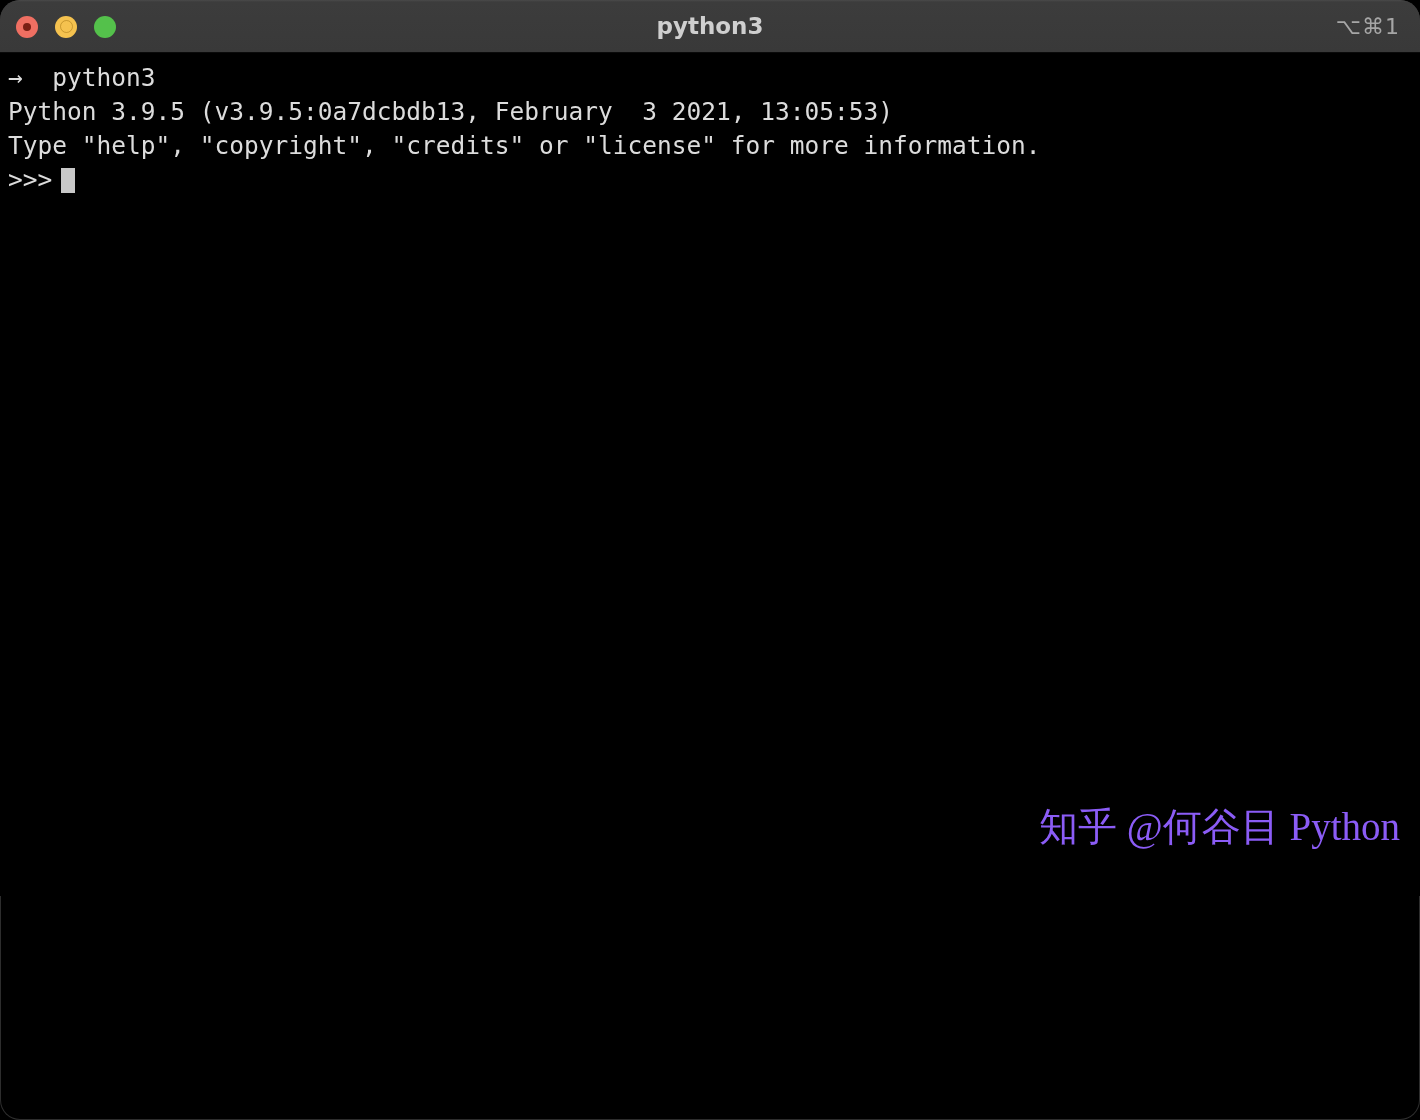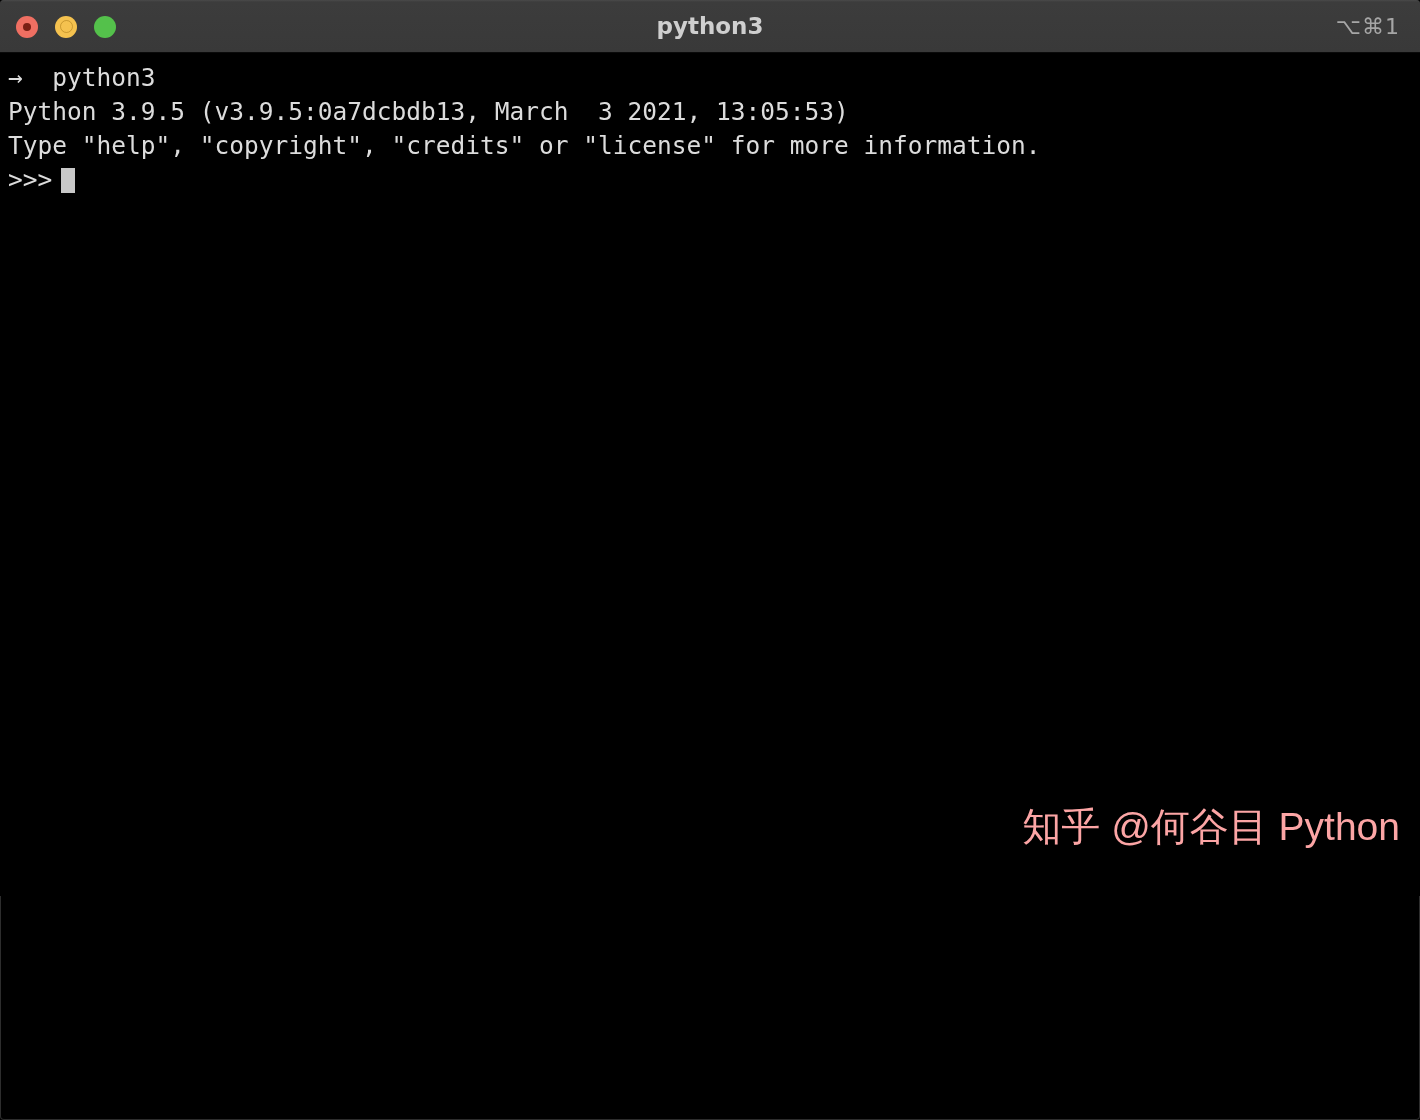--- a/index.html
+++ b/index.html
@@ -14,21 +14,21 @@
     font-family: "DejaVu Sans Mono", monospace;
   }
 
   
   #terminal-window {
     position: absolute;
     left: 0;
     top: 0;
     width: 1420px;
     height: 1120px;
-    border-radius: 4px;
+    border-radius: 20px;
     overflow: hidden;
     background: #000000;
     box-shadow: 0 0 0 1px rgba(150,150,150,0.30) inset;
   }
 
   
   #title-bar {
     position: relative;
     height: 53px;
     background: linear-gradient(180deg, #4a4a4a 0px, #3c3c3c 2px, #393939 100%);
@@ -125,23 +125,23 @@
     background: #c8c8c8;
     margin-left: 9px;
     vertical-align: middle;
   }
 
   
   #watermark {
     position: absolute;
     right: 20px;
     bottom: 42px;
-    font-family: Liberation Sans, sans-serif;
+    font-family: Liberation Serif, serif;
     font-size: 39px;
-    color: #fca5a5;
+    color: #8b5cf6;
     white-space: pre;
     user-select: none;
   }
 </style>
 </head>
 <body>
 
 <div id="terminal-window">
 
   <div id="title-bar">
@@ -160,21 +160,21 @@
 
     <div id="window-title">python3</div>
 
     <div id="shortcut-hint">⌥⌘1</div>
 
   </div>
 
   <div id="terminal-body">
 
     <div class="term-line">→  python3</div>
-    <div class="term-line">Python 3.9.5 (v3.9.5:0a7dcbdb13, March  3 2021, 13:05:53)</div>
+    <div class="term-line">Python 3.9.5 (v3.9.5:0a7dcbdb13, February  3 2021, 13:05:53)</div>
     <div class="term-line">Type "help", "copyright", "credits" or "license" for more information.</div>
 
     <div class="term-line" id="prompt-line">
       <span>&gt;&gt;&gt;</span>
       <span id="cursor-block"></span>
       <span></span>
     </div>
 
     <div id="watermark">知乎 @何谷目 Python</div>
 

